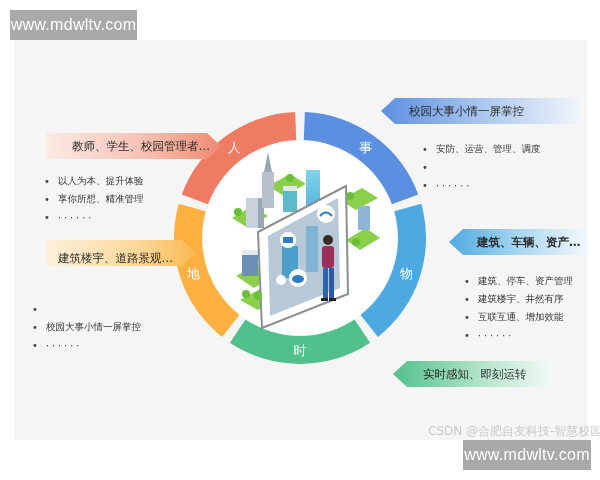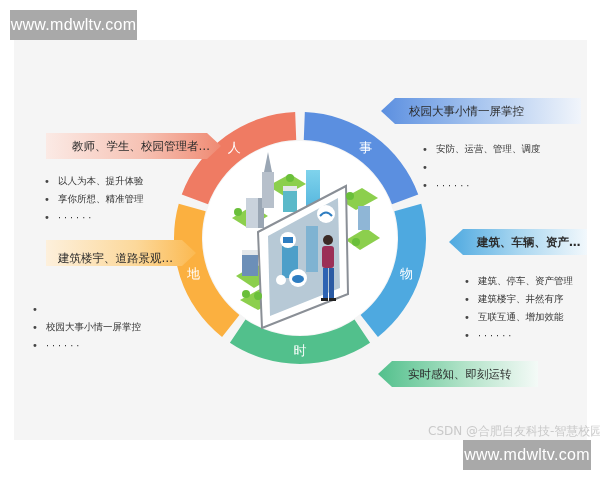--- a/index.html
+++ b/index.html
@@ -166,21 +166,21 @@
   <li>
       <span class="dot">•</span>
       <span>互联互通、增加效能</span>
     </li>
   <li>
       <span class="dot">•</span>
       <span>· · · · · ·</span>
     </li>
 </ul>
 
-<div class="banner b-right" style="left:378px;top:361px;width:160px;background:linear-gradient(90deg,#52c08c 0%,#b3e3c9 55%,#f4faf7 100%);align-items:center;">
+<div class="banner b-right" style="left:393px;top:361px;width:160px;background:linear-gradient(90deg,#52c08c 0%,#b3e3c9 55%,#f4faf7 100%);align-items:center;">
   <span style="padding-left:30px;">实时感知、即刻运转</span>
 </div>
 
 <div class="credit">CSDN @合肥自友科技-智慧校园</div>
 
 <div class="wm wm-bot">
     <span>www.mdwltv.com</span>
   </div>
 
 </body></html>

